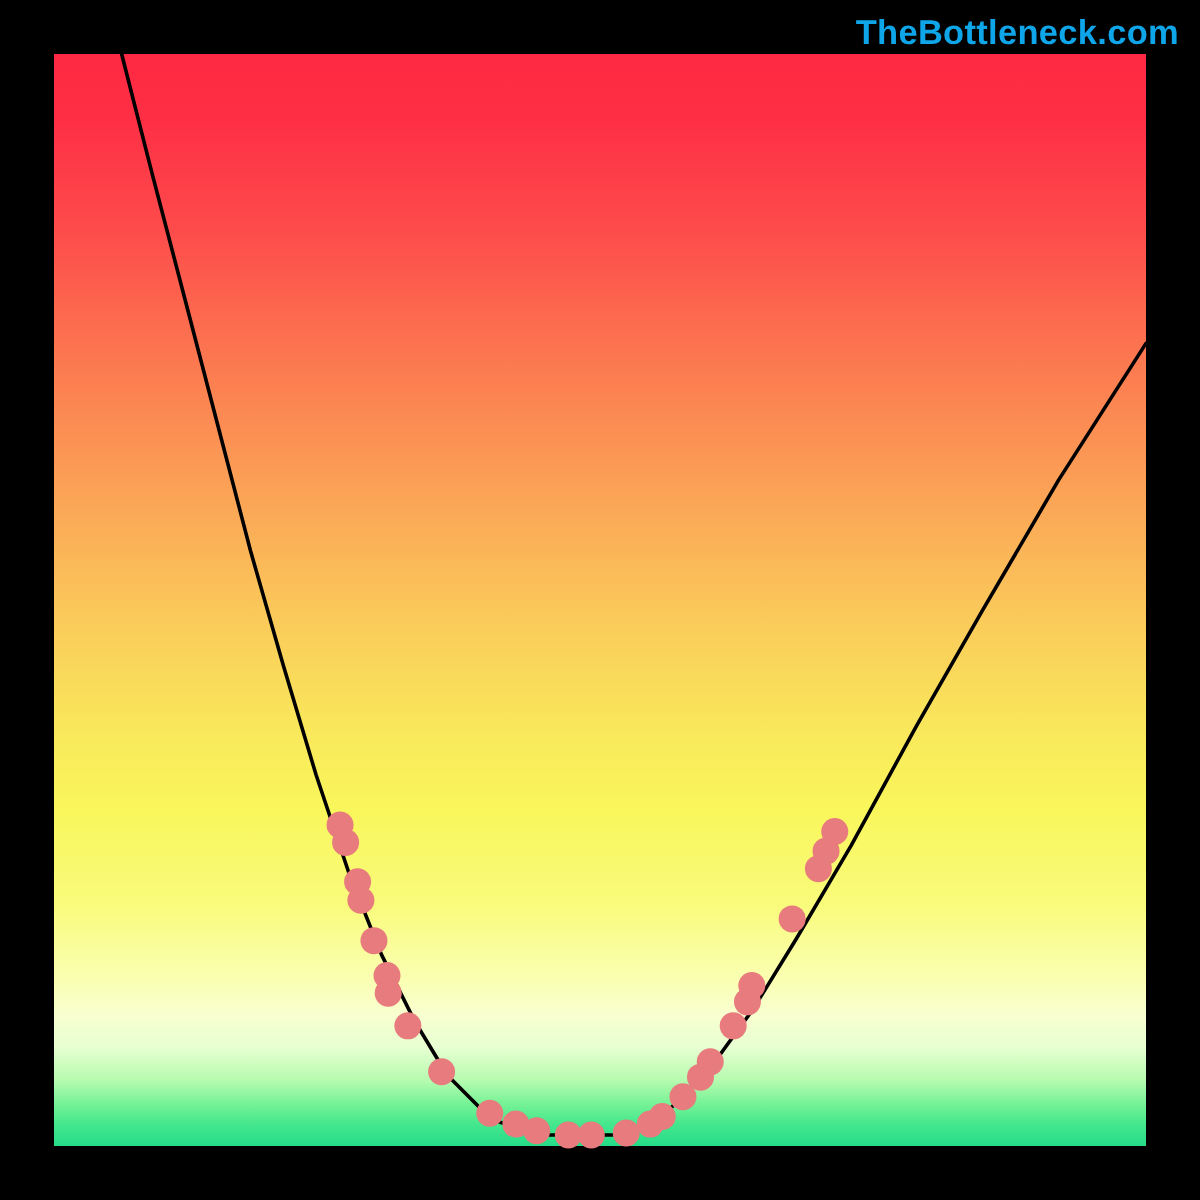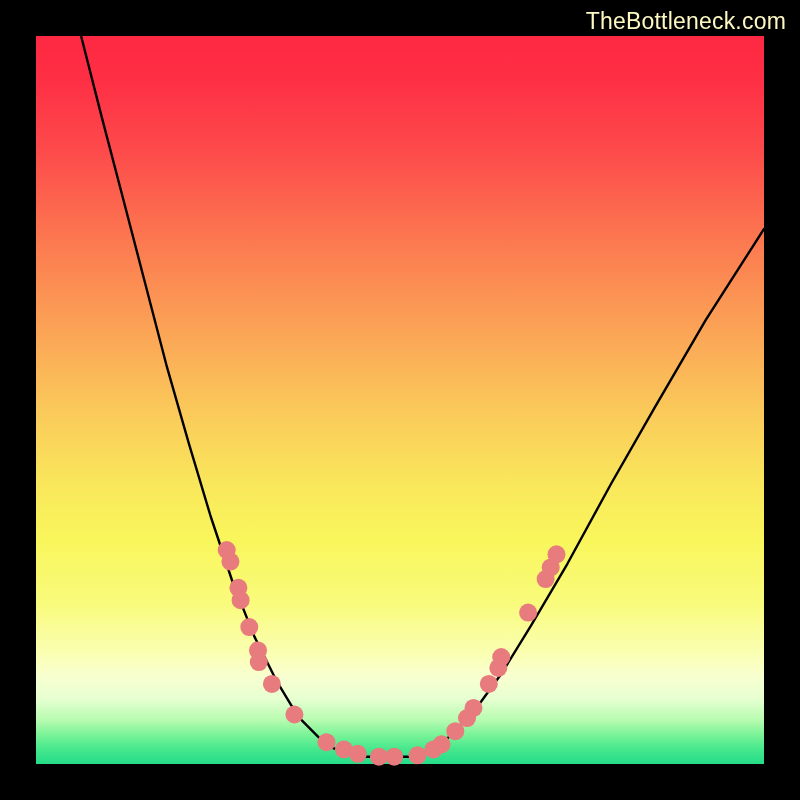--- a/index.html
+++ b/index.html
@@ -58,23 +58,23 @@
     top: 0;
     width: 100%;
     height: 100%;
     overflow: visible;
   }
   .watermark {
     position: absolute;
     right: 14px;
     top: 8px;
     font-size: 23px;
-    font-weight: 400;
+    font-weight: 700;
     letter-spacing: 0.2px;
-    color: #fef9c3;
+    color: #0ea5e9;
     user-select: none;
   }
 </style>
 </head>
 <body>
 
 <div class="frame">
   <div class="watermark">TheBottleneck.com</div>
   <div class="plot-area">
     <div class="gradient"></div>

